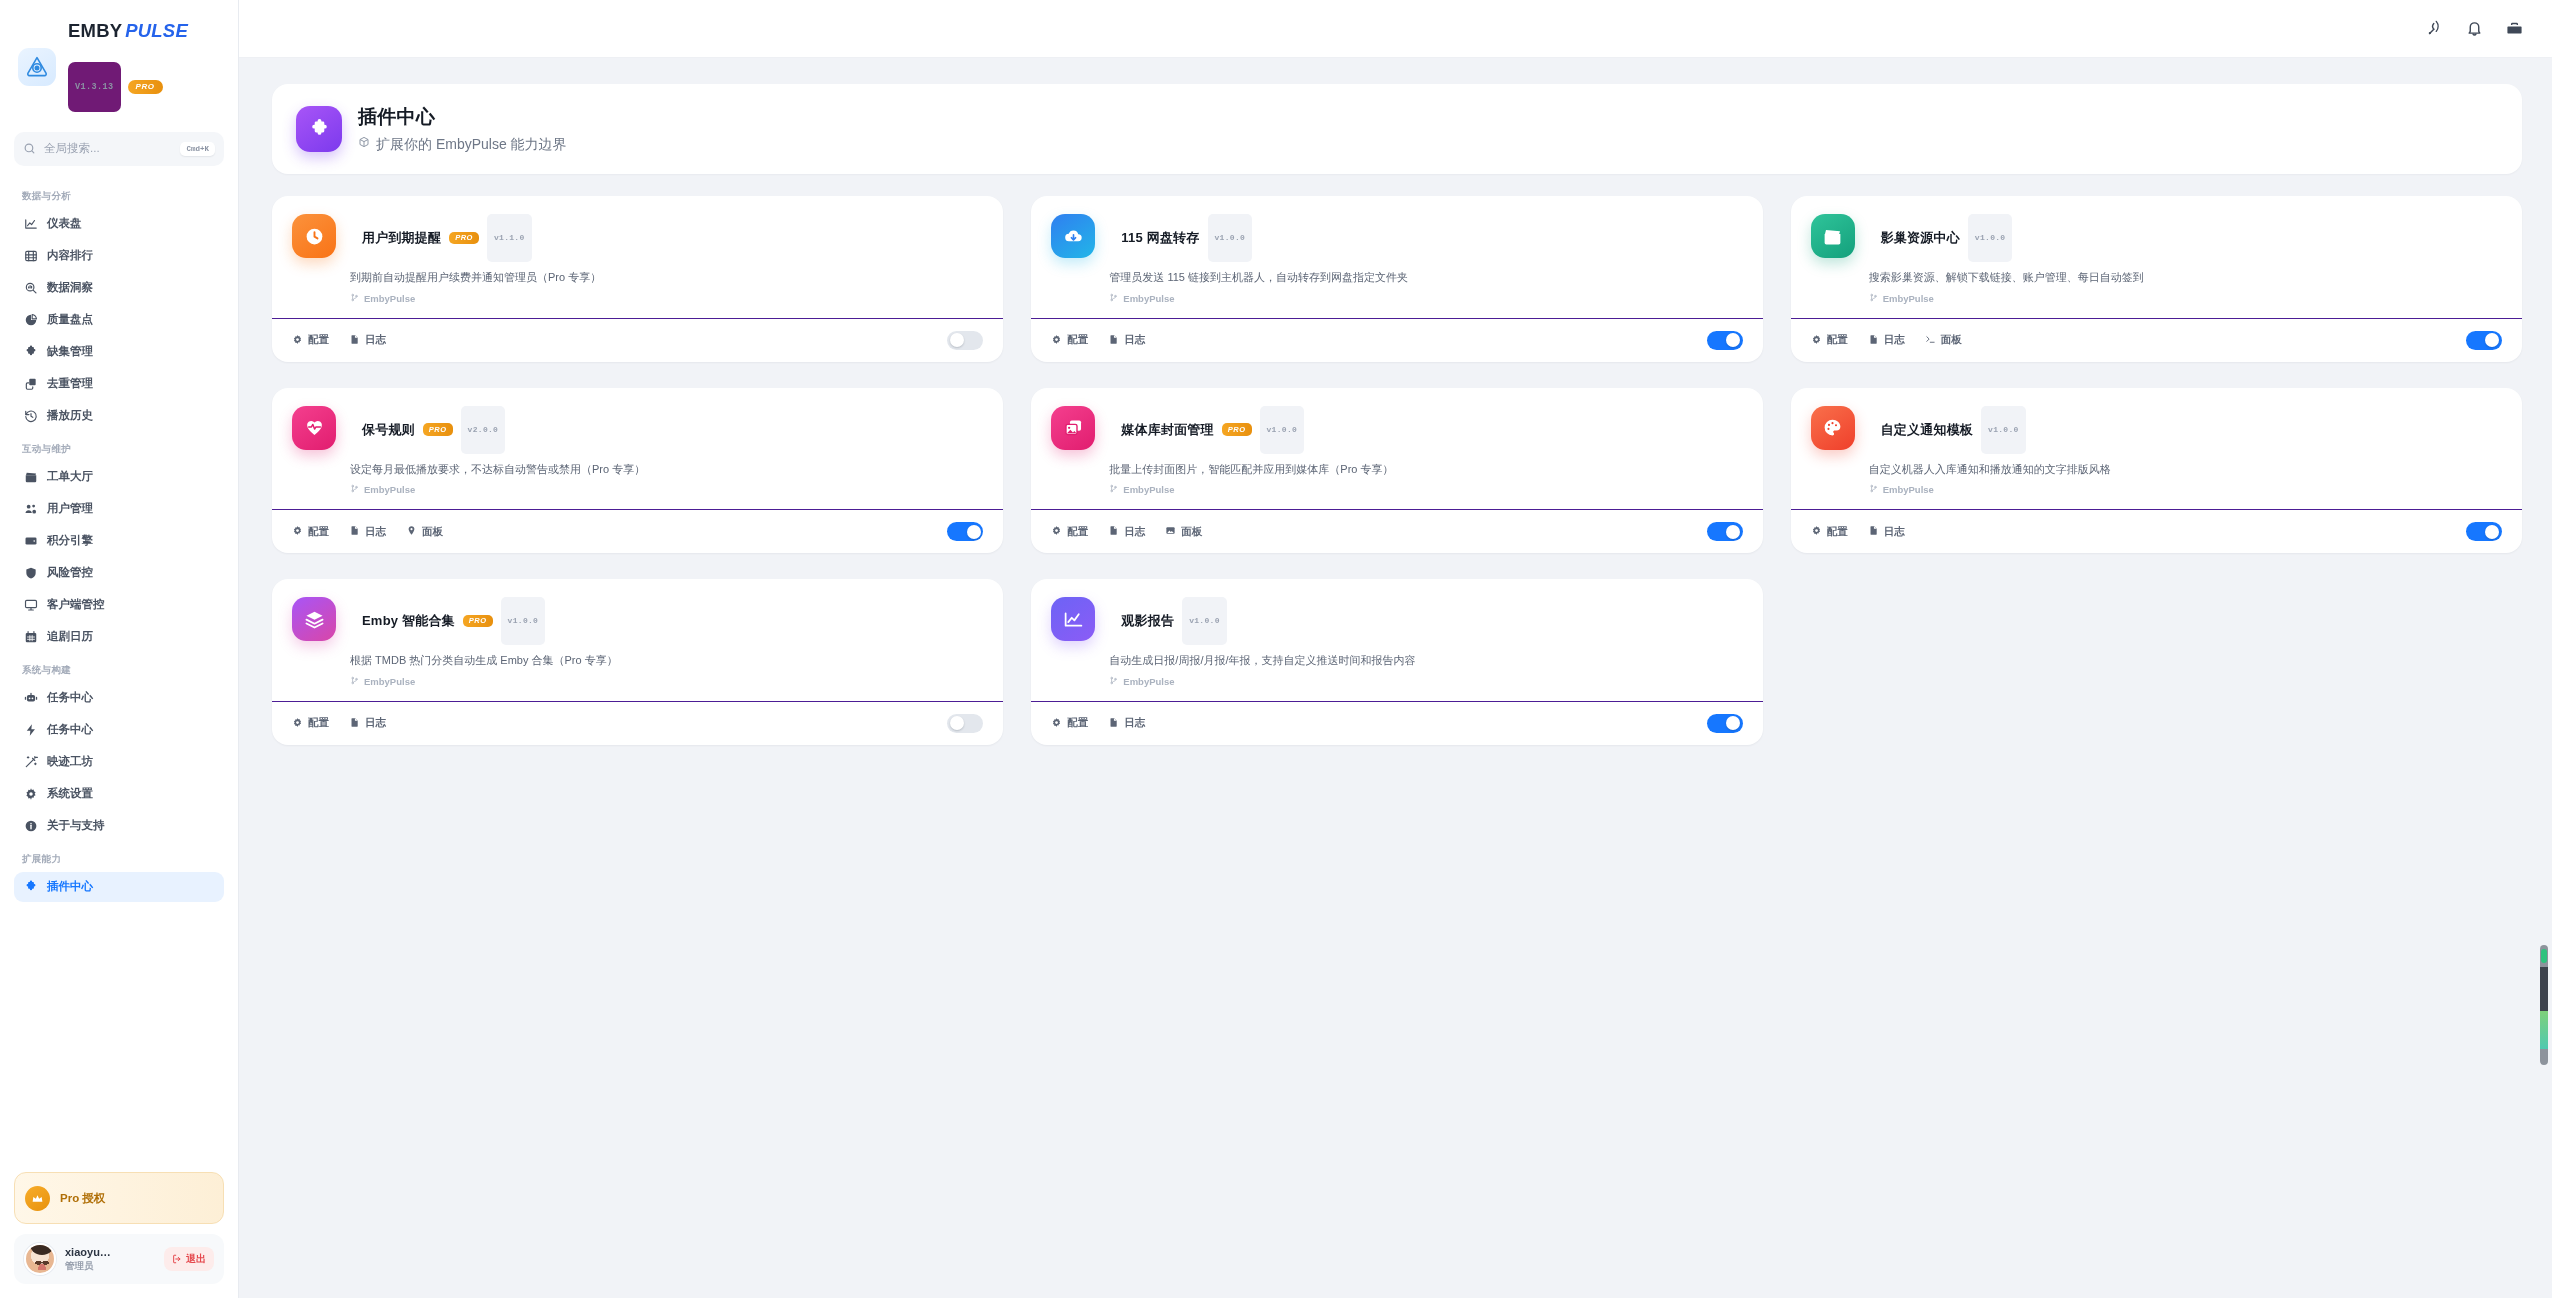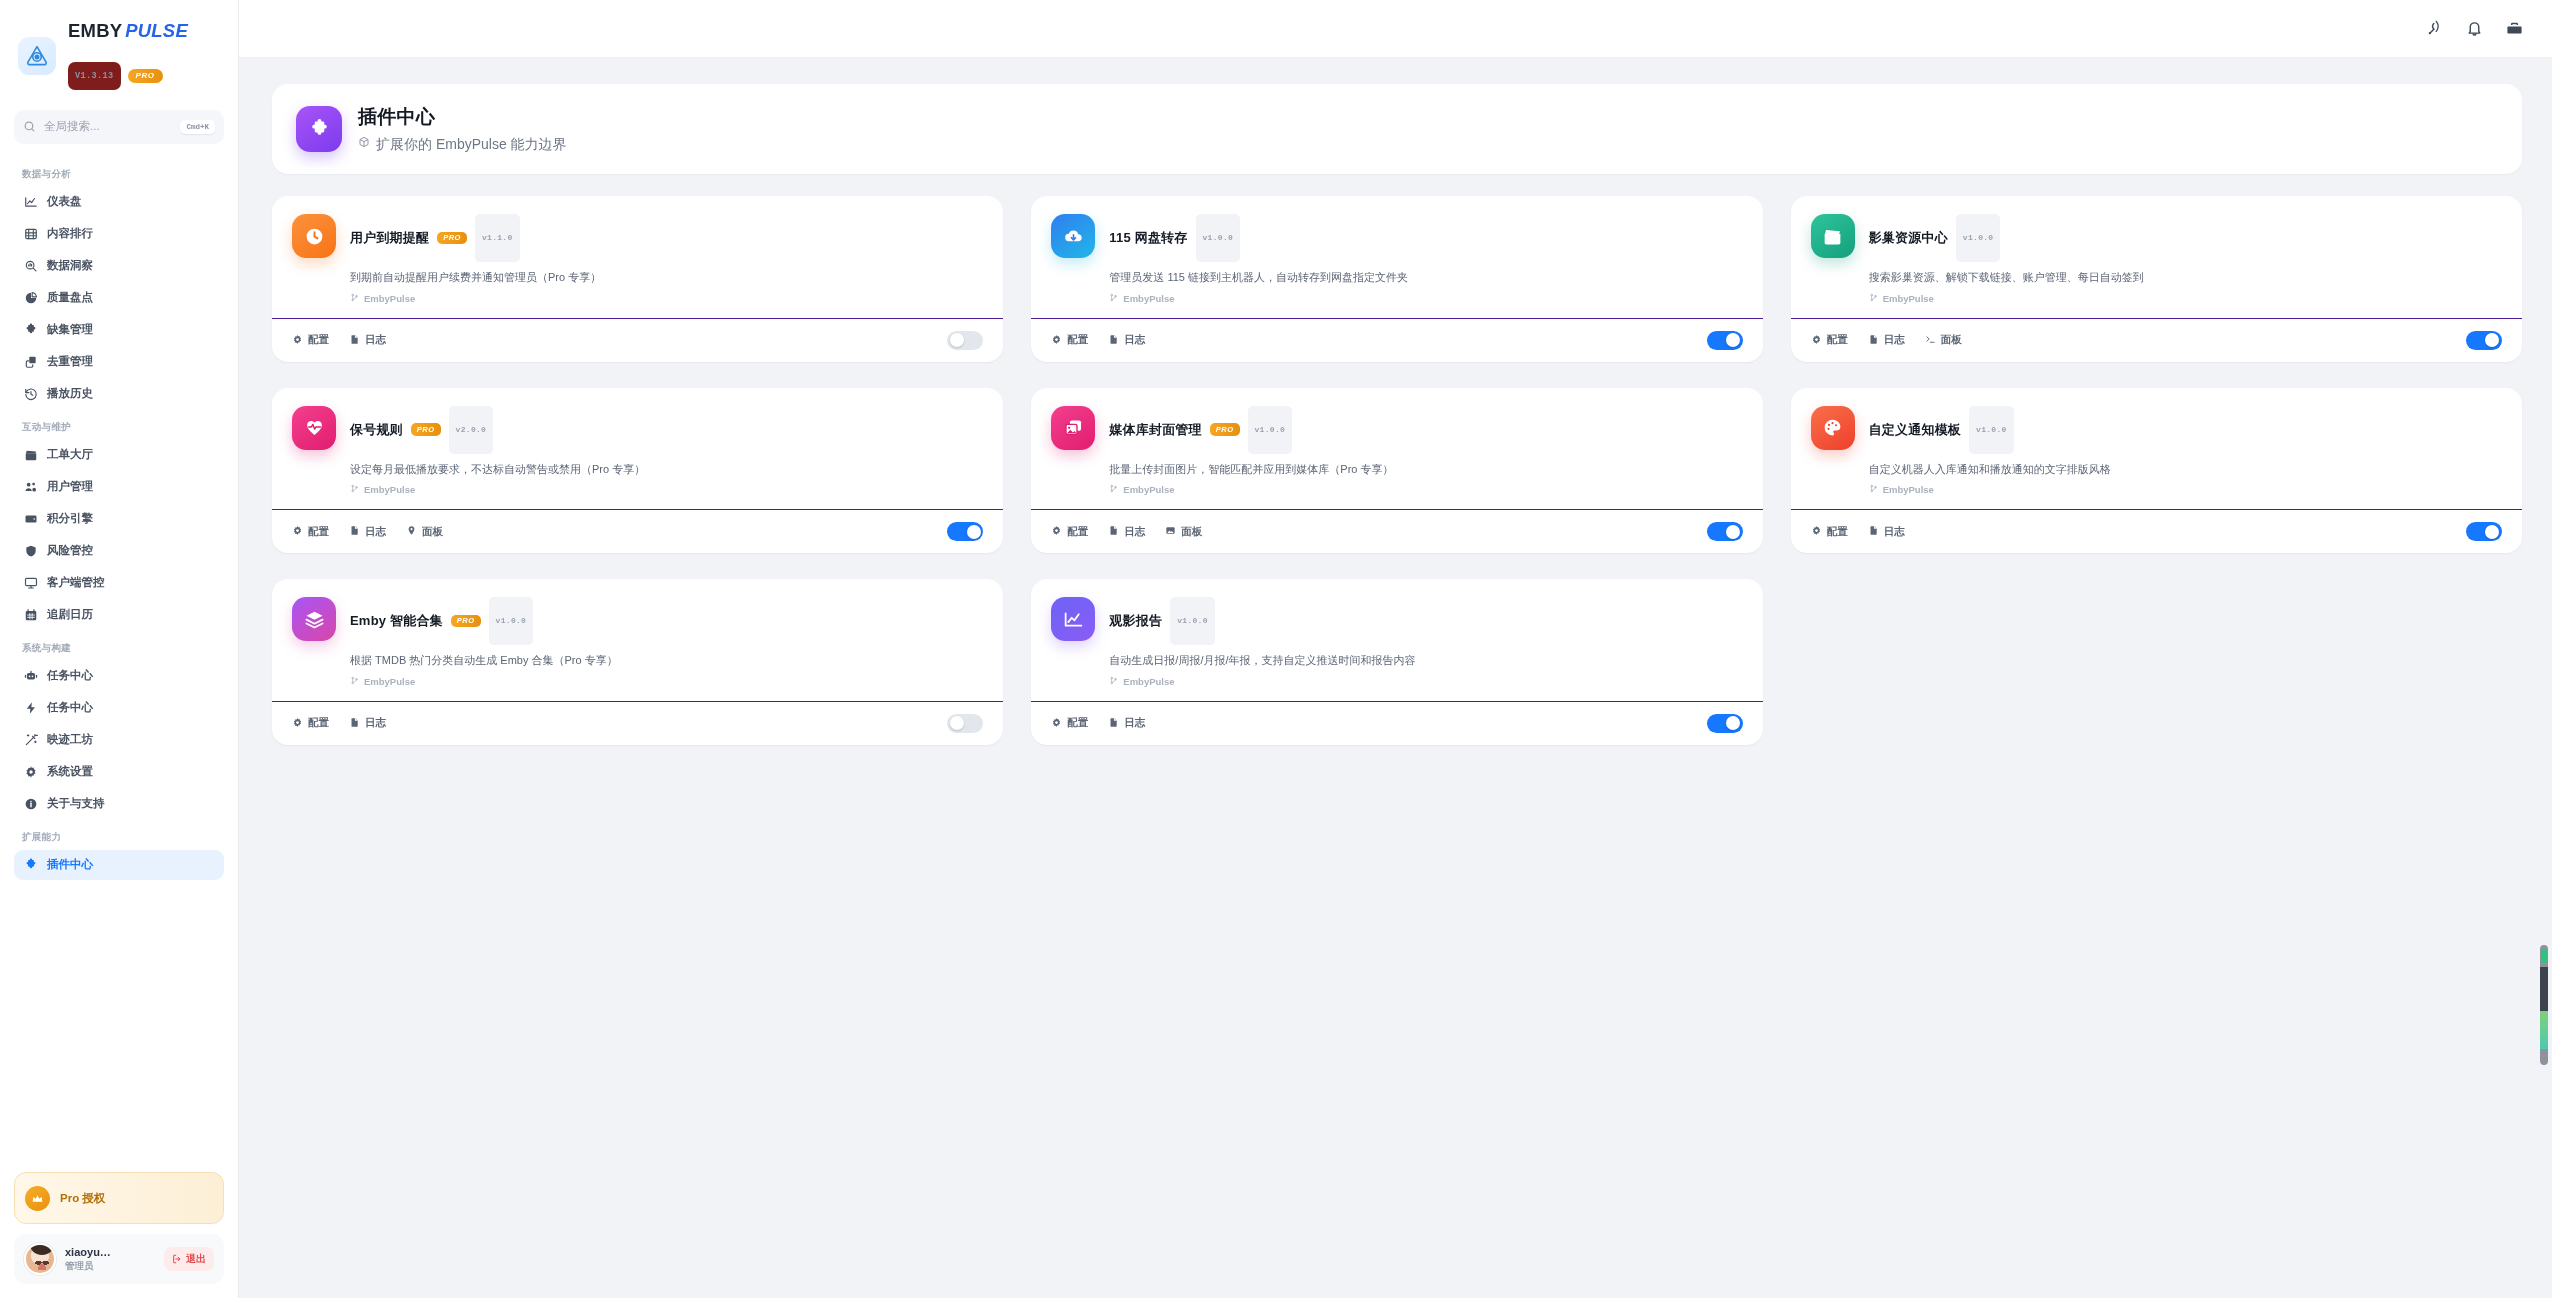--- a/index.html
+++ b/index.html
@@ -26,22 +26,22 @@
     background: linear-gradient(145deg,#eaf4ff,#d7eaff);
     display: flex; align-items: center; justify-content: center;
     flex: 0 0 38px;
   }
   .brand-text { display: flex; flex-direction: column; gap: 21px; }
   .brand-title { font-size: 18.5px; font-weight: 800; letter-spacing: .2px; line-height: 1; }
   .brand-title .emby { color: #1c2430; }
   .brand-title .pulse { color: #2563eb; font-style: italic; margin-left: 3px; }
   .brand-badges { display: flex; align-items: center; gap: 7px; }
   .ver-chip {
-    background: #7f1d1d; color: #8b93a3; font-size: 8.5px; font-weight: 700;
-    padding: 9px 7px; border-radius: 7px; font-family: "Liberation Mono", monospace;
+    background: #701a75; color: #8b93a3; font-size: 8.5px; font-weight: 700;
+    padding: 20px 7px; border-radius: 7px; font-family: "Liberation Mono", monospace;
     letter-spacing: .4px;
   }
   .pro-chip {
     background: linear-gradient(90deg,#f5a623,#e8900e); color: #fff;
     font-size: 8px; font-weight: 800; padding: 2.5px 8px; border-radius: 7px;
     letter-spacing: .6px; font-style: italic;
   }
 
   .search-box {
     margin: 14px 14px 0 14px; height: 34px;
@@ -159,21 +159,21 @@
     overflow: hidden;
   }
   .card-body { padding: 18px 20px 14px 20px; display: flex; gap: 14px; }
   .card-icon {
     width: 44px; height: 44px; border-radius: 14px; flex: 0 0 44px;
     display: flex; align-items: center; justify-content: center;
   }
   .card-icon svg { width: 21px; height: 21px; color: #fff; }
   .card-info { flex: 1; min-width: 0; display: flex; flex-direction: column; gap: 7px; }
   .card-title-row { display: flex; align-items: center; gap: 8px; flex-wrap: wrap; }
-  .card-title { font-size: 13px; font-weight: 800; color: #151b25; letter-spacing: .2px; }
+  .card-title { font-size: 13px; font-weight: 800; color: #151b25; letter-spacing: .2px; margin-left: 12px; }
   .badge-pro {
     background: linear-gradient(90deg,#f5a623,#e8900e); color: #fff;
     font-size: 7.5px; font-weight: 800; padding: 2.5px 6px; border-radius: 5px;
     letter-spacing: .5px; font-style: italic; line-height: 1;
   }
   .badge-ver {
     background: #f1f3f7; color: #9aa2b1; font-size: 8px; font-weight: 700;
     padding: 20px 7px; border-radius: 5px; font-family: "Liberation Mono", monospace;
     letter-spacing: .3px; line-height: 1;
   }

